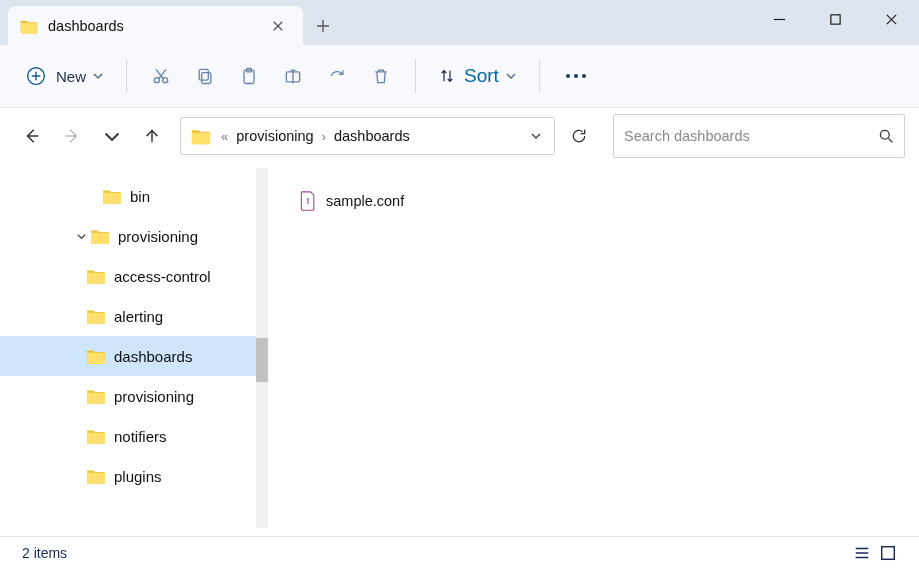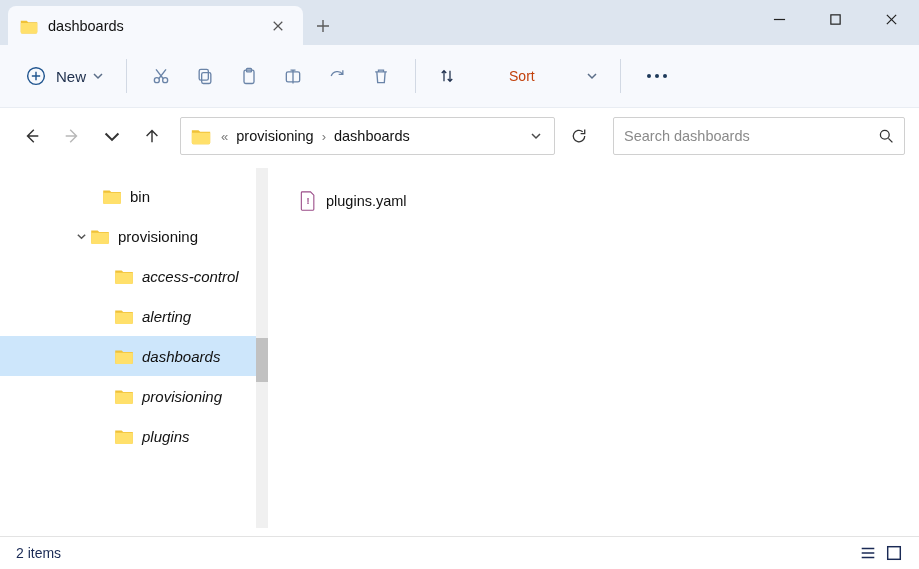--- a/index.html
+++ b/index.html
@@ -45,21 +45,21 @@
     display: flex;
     align-items: center;
     padding: 0 16px;
   }
   .tb-btn { height:40px; display:flex; align-items:center; justify-content:center; border-radius:4px; color:#1e3a66; }
   .tb-new { padding: 0 10px; font-size:15px; color:#21324f;}
   .tb-new .plus-circle{ width:20px; height:20px; margin-right:10px; stroke:#20558f;}
   .tb-sep { width:1px; height:34px; background:#d2d9e4; margin:0 12px; }
   .tb-icon { width:44px; }
   .tb-icon svg { width:20px; height:20px; stroke:#6a84a8; }
-  .tb-sort, .tb-view { padding:0 10px; font-size:14px; color:#c2410c;gap:45px; }
+  .tb-sort, .tb-view { padding:0 10px; font-size:19px; color:#0369a1; }
   .tb-sort svg.lead, .tb-view svg.lead { width:18px; height:18px; margin-right:8px; stroke:#21324f;}
   .chev-small { width:12px; height:12px; margin-left:6px; stroke:#5b6e88;}
   .tb-more{ width:48px;}
   .dots{display:flex; gap:4px;}
   .dots span{width:4px;height:4px;border-radius:50%;background:#1e3a5a;}
 
   
   .addr-row {
     height: 56px;
     display:flex; align-items:center;
@@ -73,52 +73,52 @@
     flex: 0 0 375px;
     height:38px; border:1px solid #d0d0d0; background:#fff;
     display:flex; align-items:center; padding:0 4px; margin-left:6px; border-radius:2px;
   }
   .addr-box .fic{ width:20px; height:20px; margin:0 6px;}
   .addr-seg { display:flex; align-items:center; font-size:14.5px; color:#111; padding:2px 4px;}
   .addr-sep { color:#7a7a7a; margin:0 4px; font-size:13px;}
   .addr-drop { margin-left:auto; width:28px; display:flex; align-items:center; justify-content:center; color:#4a4a4a;}
   .refresh{ width:40px; height:38px; display:flex;align-items:center;justify-content:center; color:#333;}
   .search-box{
-    flex:1; height:38px; border:1px solid #d0d0d0; background:#fff; margin-left:10px;
+    flex:1; height:44px; border:1px solid #d0d0d0; background:#fff; margin-left:10px;
     display:flex; align-items:center; padding:0 10px; border-radius:2px;
   }
   .search-box input{ border:none; outline:none; flex:1; font-size:14.5px; color:#333; background:transparent;}
   .search-box input::placeholder{color:#8a8a8a;}
   .search-box .sic{ width:16px;height:16px; color:#333;}
 
   
   .body-area{ display:flex; height: calc(569px - 45px - 63px - 56px - 33px); position:relative;}
   .tree{
     width:268px; background:#fff; position:relative; padding-top:12px;
     overflow:hidden;
   }
   .tree-scroll-track{ position:absolute; right:0; top:4px; bottom:8px; width:12px; background:#f0f0f0;}
   .tree-scroll-thumb{ position:absolute; right:0; top:174px; width:12px; height:44px; background:#c1c1c1;}
   .tnode{ height:40px; display:flex; align-items:center; font-size:15px; color:#111;}
   .tnode .chev{ width:18px; display:flex; justify-content:center; color:#555; font-size:12px;}
   .tnode .fic{ width:20px; height:16px; margin-right:8px;}
   .tnode.sel{ background:#cde6fb;}
   .ind0{ padding-left:84px;} .ind0c{ padding-left:58px;} .ind1c{ padding-left:72px;}
-  .ind2{ padding-left:96px;font-style:italic;}
+  .ind2{ padding-left:68px;}
 
   .content{
     flex:1; background:#fff; padding:22px 30px; position:relative;
   }
   .item-row{ display:flex; align-items:center; height:30px; font-size:14.5px; color:#111;}
   .item-row .yic{ width:20px; height:20px; margin-right:8px;}
 
   
   .statusbar{
     height:33px; border-top:1px solid #e3e3e3; background:#fff;
-    display:flex; align-items:center; padding:0 16px; font-size:14px; color:#1a2a55;
+    display:flex; align-items:center; padding:0 22px; font-size:14px; color:#1a2a55;
   }
   .statusbar .views{ margin-left:auto; display:flex; gap:8px;}
   .sv{ width:18px;height:18px; stroke:#1a2a55;}
 
   
   .folder-svg .back{ fill:#f0c238;}
   .folder-svg .front{ fill:#ffe06b;}
 </style>
 </head>
 <body>
@@ -332,32 +332,40 @@
           <path class="front" d="M1 6 h22 v12 a2 2 0 0 1 -2 2 H3 a2 2 0 0 1 -2 -2 Z"></path>
         </svg>
         <span>provisioning</span>
       </div>
       <div class="tnode ind2">
         <span class="chev"></span>
         <svg class="fic folder-svg" viewBox="0 0 24 20">
           <path class="back" d="M1 3 h8 l2 2 h12 v13 a2 2 0 0 1 -2 2 H3 a2 2 0 0 1 -2 -2 Z"></path>
           <path class="front" d="M1 6 h22 v12 a2 2 0 0 1 -2 2 H3 a2 2 0 0 1 -2 -2 Z"></path>
         </svg>
+        <span>notifiers</span>
+      </div>
+      <div class="tnode ind2">
+        <span class="chev"></span>
+        <svg class="fic folder-svg" viewBox="0 0 24 20">
+          <path class="back" d="M1 3 h8 l2 2 h12 v13 a2 2 0 0 1 -2 2 H3 a2 2 0 0 1 -2 -2 Z"></path>
+          <path class="front" d="M1 6 h22 v12 a2 2 0 0 1 -2 2 H3 a2 2 0 0 1 -2 -2 Z"></path>
+        </svg>
         <span>plugins</span>
       </div>
       <div class="tree-scroll-track"></div>
     <div class="tree-scroll-thumb"></div>
   </div>
   <div class="content" id="content">
       <div class="item-row">
         <svg class="yic" viewBox="0 0 20 24">
           <path d="M3 1 h10 l4 4 v17 a1 1 0 0 1 -1 1 H3 a1 1 0 0 1 -1 -1 V2 a1 1 0 0 1 1 -1 Z" fill="#fff" stroke="#9a4c88" stroke-width="1.3"></path>
           <text x="10" y="15" text-anchor="middle" font-size="11" fill="#9a4c88" font-weight="bold">!</text>
         </svg>
-        <span>plugins.yaml</span>
+        <span>sample.conf</span>
       </div>
     </div>
 </div>
 
 <div class="statusbar">
   <span>2 items</span>
   <div class="views">
     <svg class="sv" viewBox="0 0 20 20" fill="none" stroke-width="1.6">
         <path d="M3 5 h14 M3 10 h14 M3 15 h14"></path>
       </svg>

